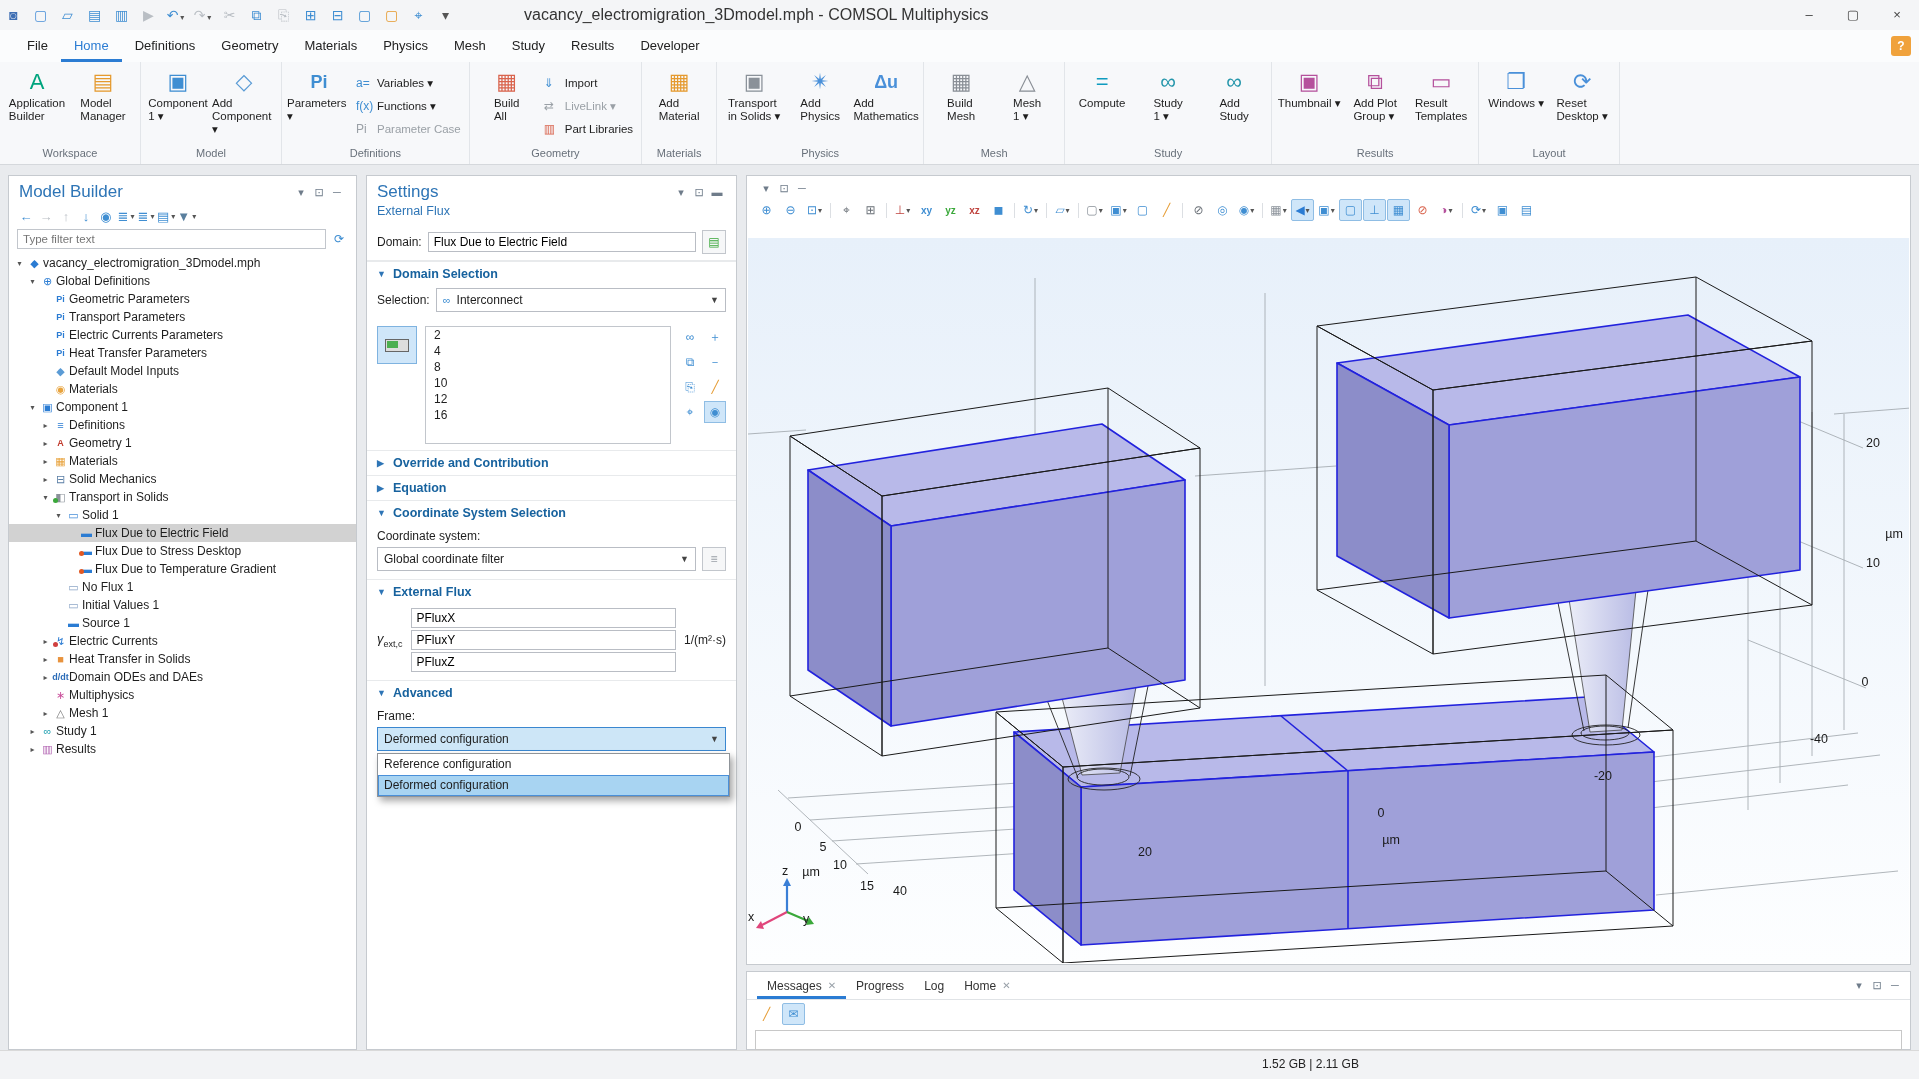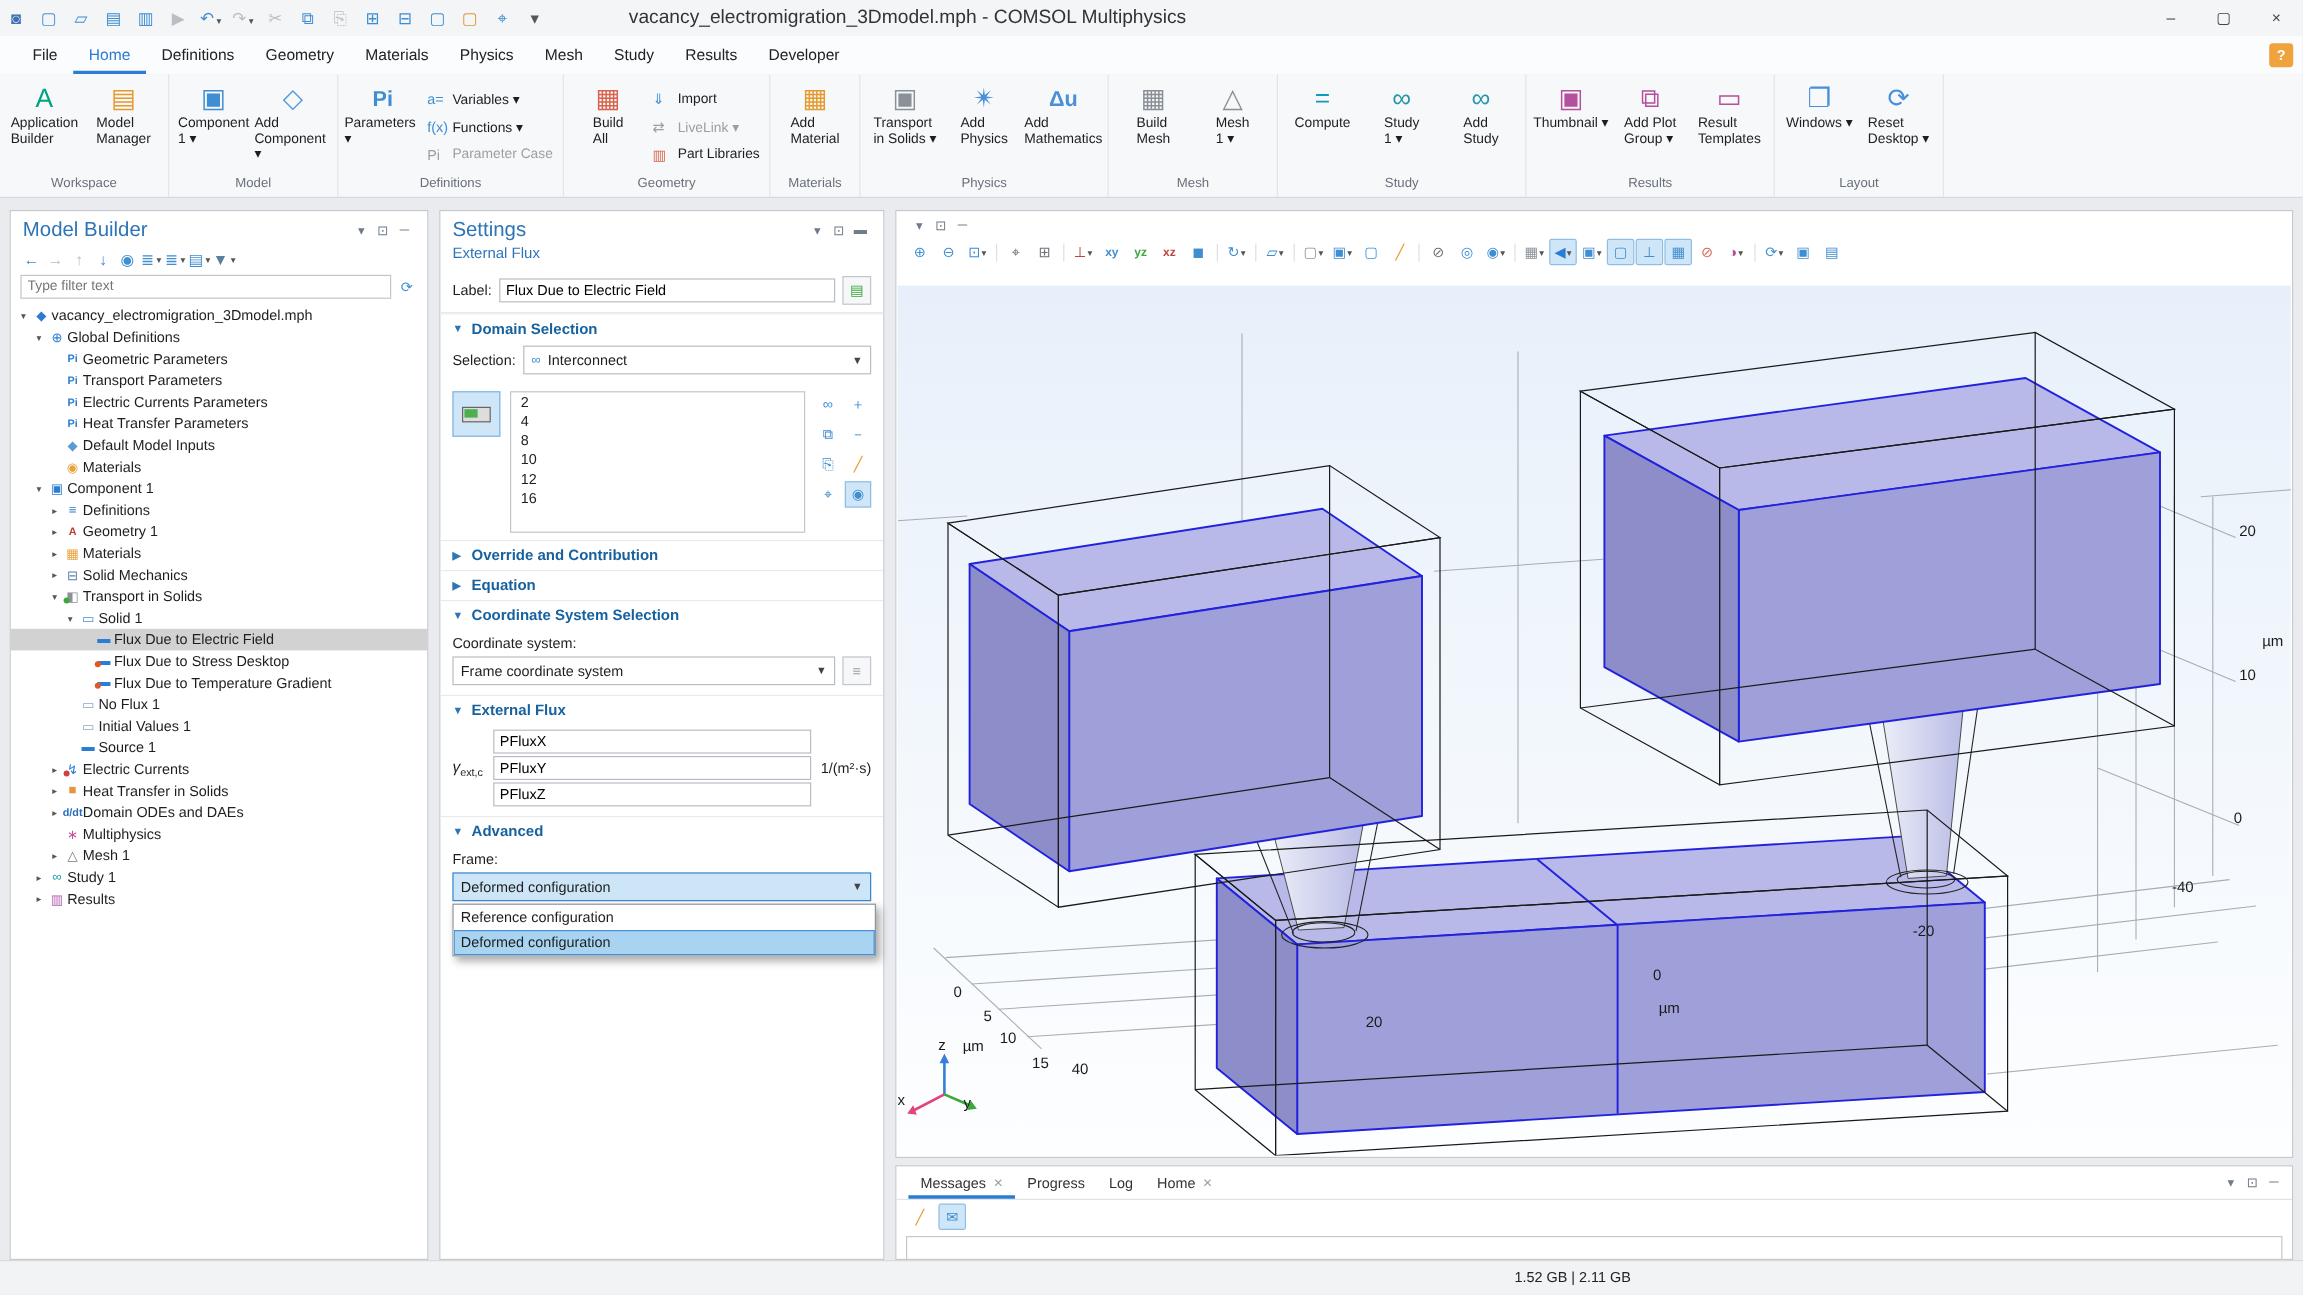--- a/index.html
+++ b/index.html
@@ -518,21 +518,21 @@
     <span class="p-title">Settings</span>
     <span id="set-hicons" style="display: flex;">
         <span class="p-hicon">▾</span>
         <span class="p-hicon">⊡</span>
         <span class="p-hicon">▬</span>
       </span>
   </div>
   <div class="s-sub">External Flux</div>
 
   <div class="lbl-row">
-    <span>Label:</span>
+    <span>Domain:</span>
     <input class="field" style="flex: 1 1 0%;" value="Flux Due to Electric Field">
     <span class="sq-btn" style="color:#3aa83a">▤</span>
   </div>
 
   <div class="sec-head">
     <span class="chev">▼</span>
     <span>Domain Selection</span>
   </div>
   <div class="coord-row">
     <span>Selection:</span>
@@ -591,21 +591,21 @@
     <span>Equation</span>
   </div>
 
   <div class="sec-head">
     <span class="chev">▼</span>
     <span>Coordinate System Selection</span>
   </div>
   <div style="padding:4px 10px 2px">Coordinate system:</div>
   <div class="coord-row">
     <div class="sel" style="flex:1">
-      <span>Frame coordinate system</span>
+      <span>Global coordinate filter</span>
       <span class="scaret">▼</span>
     </div>
     <span class="sq-btn disabled">≡</span>
   </div>
 
   <div class="sec-head">
     <span class="chev">▼</span>
     <span>External Flux</span>
   </div>
   <div class="flux-row">

